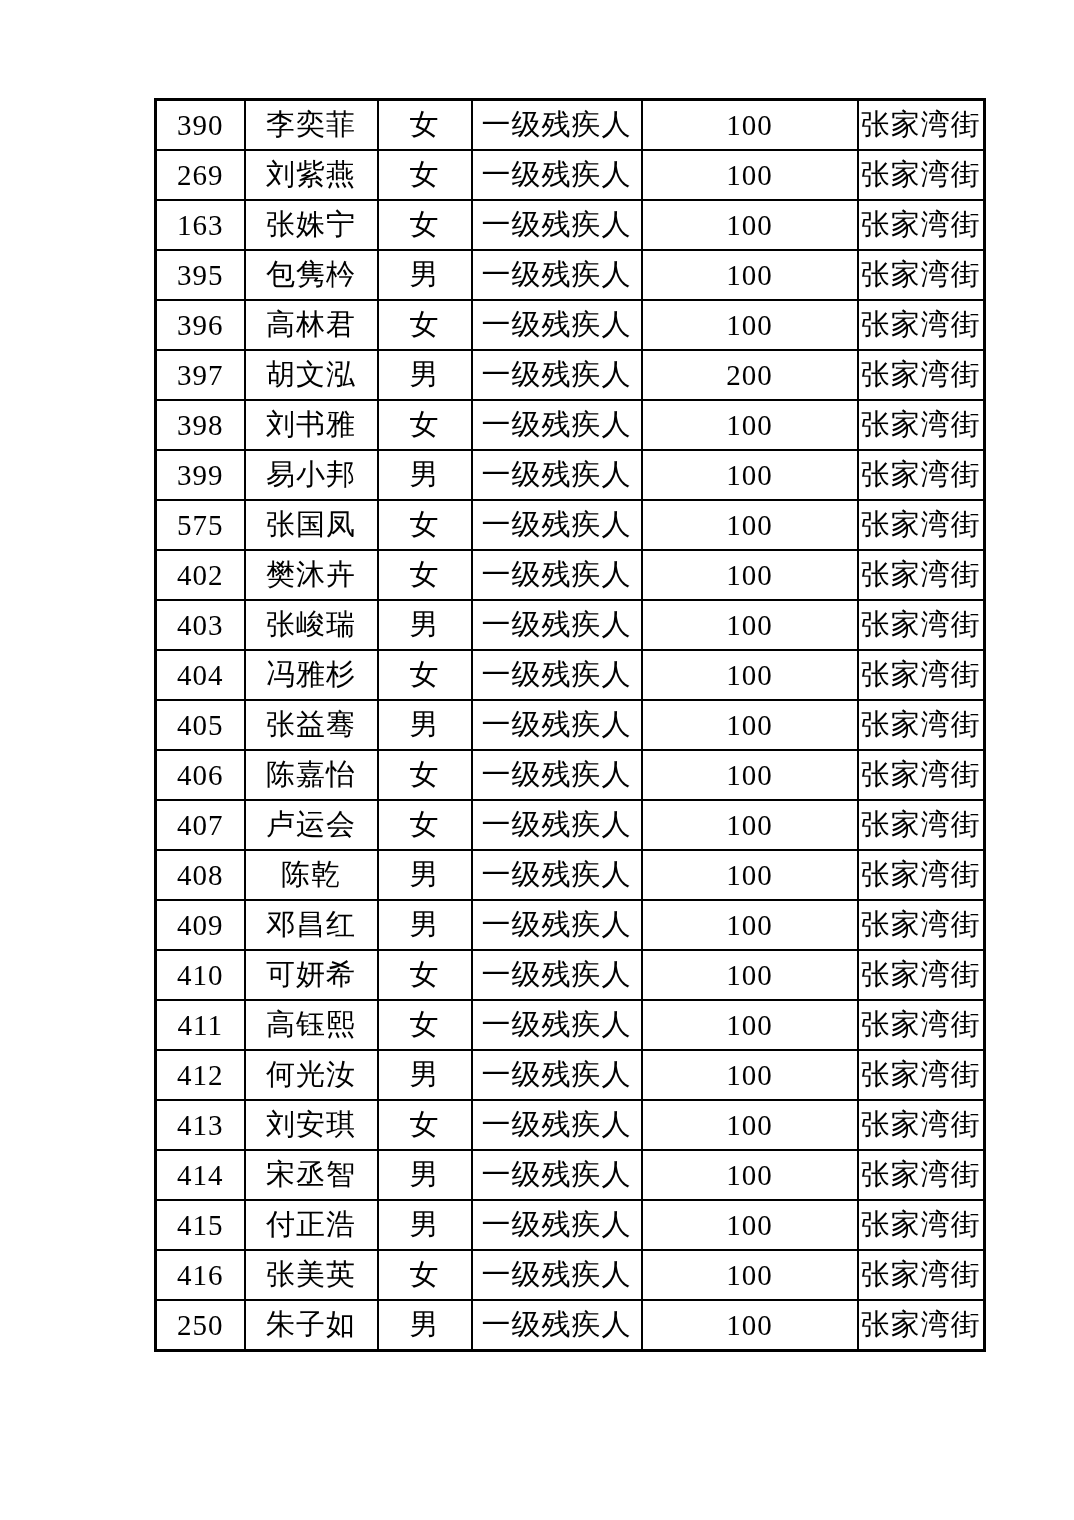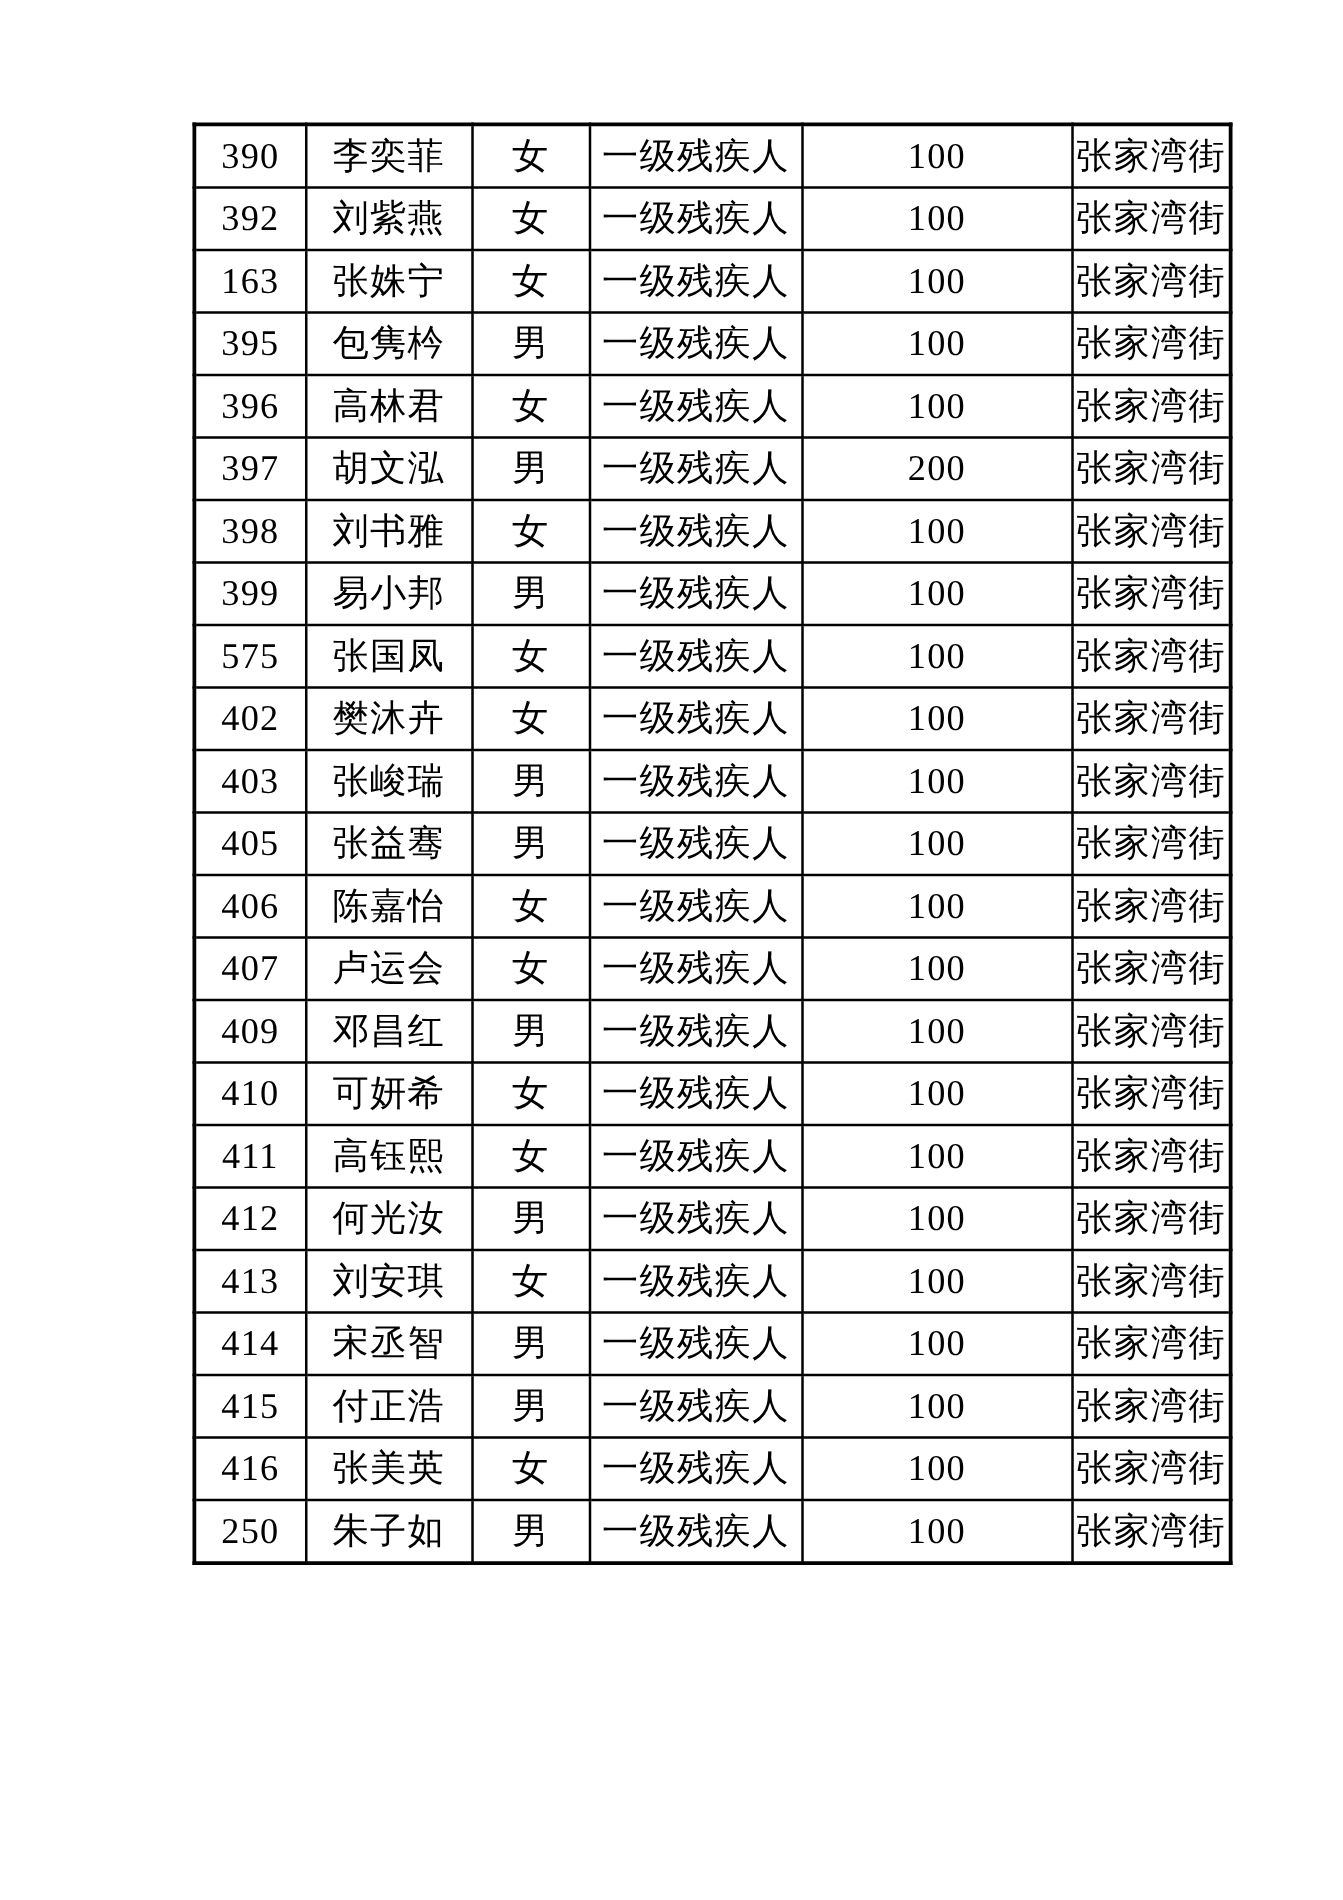--- a/index.html
+++ b/index.html
@@ -60,21 +60,21 @@
     <tbody>
         <tr>
           <td>390</td>
           <td>李奕菲</td>
           <td>女</td>
           <td>一级残疾人</td>
           <td>100</td>
           <td>张家湾街</td>
         </tr>
         <tr>
-          <td>392</td>
+          <td>269</td>
           <td>刘紫燕</td>
           <td>女</td>
           <td>一级残疾人</td>
           <td>100</td>
           <td>张家湾街</td>
         </tr>
         <tr>
           <td>163</td>
           <td>张姝宁</td>
           <td>女</td>
@@ -140,39 +140,55 @@
         </tr>
         <tr>
           <td>403</td>
           <td>张峻瑞</td>
           <td>男</td>
           <td>一级残疾人</td>
           <td>100</td>
           <td>张家湾街</td>
         </tr>
         <tr>
+          <td>404</td>
+          <td>冯雅杉</td>
+          <td>女</td>
+          <td>一级残疾人</td>
+          <td>100</td>
+          <td>张家湾街</td>
+        </tr>
+        <tr>
           <td>405</td>
           <td>张益骞</td>
           <td>男</td>
           <td>一级残疾人</td>
           <td>100</td>
           <td>张家湾街</td>
         </tr>
         <tr>
           <td>406</td>
           <td>陈嘉怡</td>
           <td>女</td>
           <td>一级残疾人</td>
           <td>100</td>
           <td>张家湾街</td>
         </tr>
         <tr>
           <td>407</td>
           <td>卢运会</td>
           <td>女</td>
+          <td>一级残疾人</td>
+          <td>100</td>
+          <td>张家湾街</td>
+        </tr>
+        <tr>
+          <td>408</td>
+          <td>陈乾</td>
+          <td>男</td>
           <td>一级残疾人</td>
           <td>100</td>
           <td>张家湾街</td>
         </tr>
         <tr>
           <td>409</td>
           <td>邓昌红</td>
           <td>男</td>
           <td>一级残疾人</td>
           <td>100</td>

